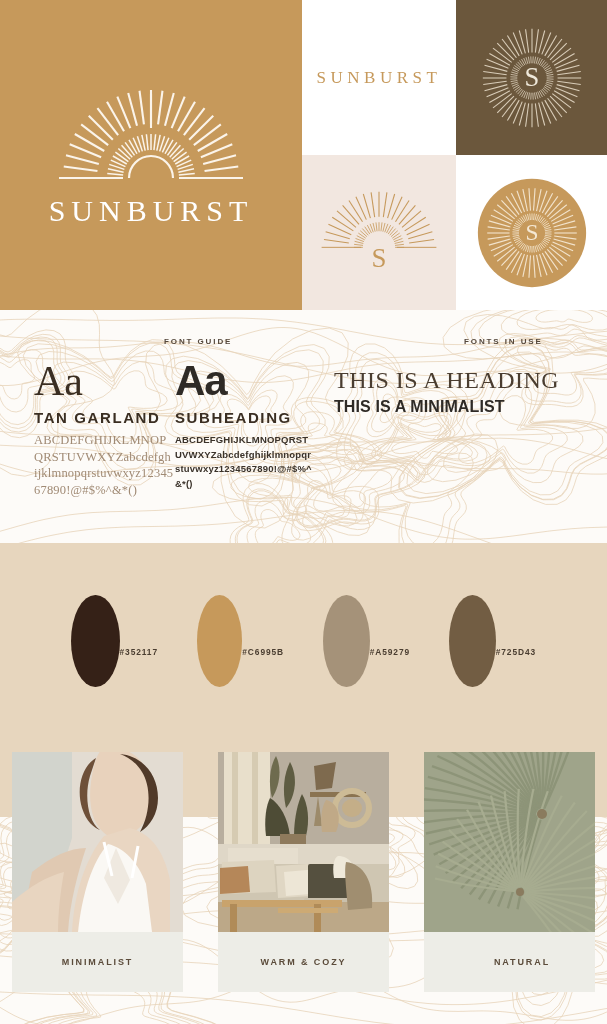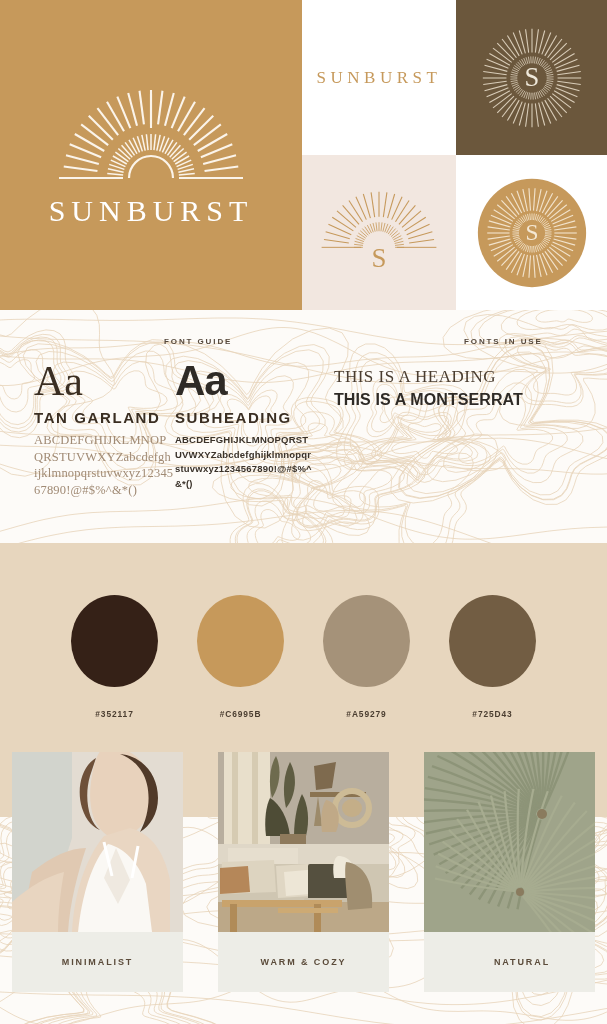--- a/index.html
+++ b/index.html
@@ -87,21 +87,21 @@
   }
   .glyphs-sans {
     font-family:"Liberation Sans", sans-serif;
     font-size:9.5px; color:#3A322A; line-height:1.55; font-weight:700;
     margin-top:7px; letter-spacing:0.2px; word-break:break-all;
   }
 
   .inuse { position:absolute; left:334px; top:368px; width:240px; }
   .heading-serif {
     font-family:"Liberation Serif", serif;
-    font-size:17px; color:#4A3D30; letter-spacing:0.5px;
+    font-size:24px; color:#4A3D30; letter-spacing:0.5px;
     line-height:1.05; font-weight:400;
   }
   .subheading-sans {
     font-family:"Liberation Sans", sans-serif;
     font-size:16px; color:#2E2A26; font-weight:700;
     letter-spacing:0.1px; margin-top:5px; line-height:1.1;
   }
   .body-sans {
     font-family:"Liberation Sans", sans-serif;
     font-size:8.6px; color:#6A6058; line-height:1.75;
@@ -110,21 +110,21 @@
 
   
   .palette {
     position:relative; width:607px; height:274px;
     background:#E7D6BE;
   }
   .swatch-row {
     position:absolute; left:0; top:52px; width:607px;
     display:flex; justify-content:center; gap:39px;
   }
-  .swatch { width:87px; display:flex; flex-direction:column; align-items:center;justify-content:center; }
+  .swatch { width:87px; display:flex; flex-direction:row; align-items:center;justify-content:center; }
   .swatch-dot {
     width:87px; height:92px; border-radius:50%;
   }
   .swatch-hex {
     margin-top:22px; font-size:8.4px; letter-spacing:0.9px;
     color:#4A3D30; font-weight:700;
   }
 
   
   .mood {
@@ -615,21 +615,21 @@
     </div>
 
     <div class="spec spec-2">
       <div class="aa-sans">Aa</div>
       <div class="font-name">SUBHEADING</div>
       <div class="glyphs-sans">ABCDEFGHIJKLMNOPQRSTUVWXYZabcdefghijklmnopqrstuvwxyz1234567890!@#$%^&amp;*()</div>
     </div>
 
     <div class="inuse">
       <div class="heading-serif">THIS IS A HEADING</div>
-      <div class="subheading-sans">THIS IS A MONTSERRAT</div>
+      <div class="subheading-sans">THIS IS A MINIMALIST</div>
     </div>
   </div>
 
   <div class="palette">
     <div class="swatch-row" id="swatch-row">
         <div class="swatch">
           <div class="swatch-dot" style="background: rgb(53, 33, 23);"></div>
           <div class="swatch-hex">#352117</div>
         </div>
         <div class="swatch">

